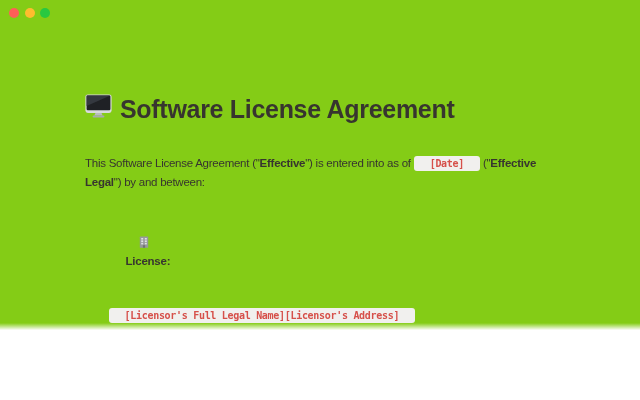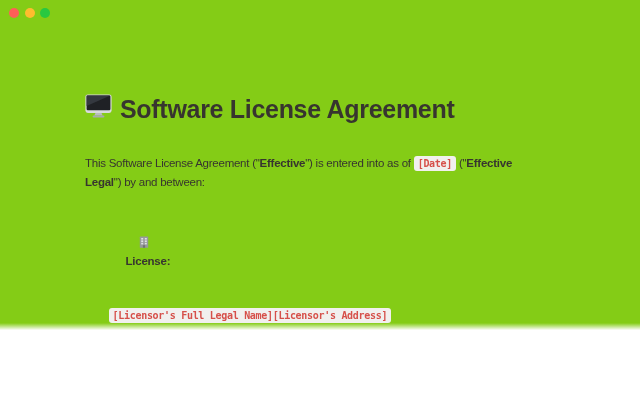--- a/index.html
+++ b/index.html
@@ -16,21 +16,21 @@
 
   
   .content { position:absolute; left:85px; top:0; display:flow-root; }
   .line { white-space:pre; line-height:18px; font-size:11.5px; letter-spacing:-0.25px; }
   strong { font-weight:700; }
   .code {
     font-family:"DejaVu Sans Mono", monospace;
     font-size:10px; font-weight:600; letter-spacing:-0.3px;
     color:var(--code-text, #D6504A);
     background:var(--code-bg, #F1F0EE);
-    border-radius:3px; padding:2px 4px;
+    border-radius:3px; padding:2px 16px;
   }
 
   h1 {
     display:flex; align-items:center; gap:8px;
     margin:94px 0 0; font-size:25px; line-height:30px;
     font-weight:700; letter-spacing:-0.3px; color:#37352F;
   }
 
   .p-intro    { margin-top:30px; }
   .p-licensor { margin-top:8px; }

